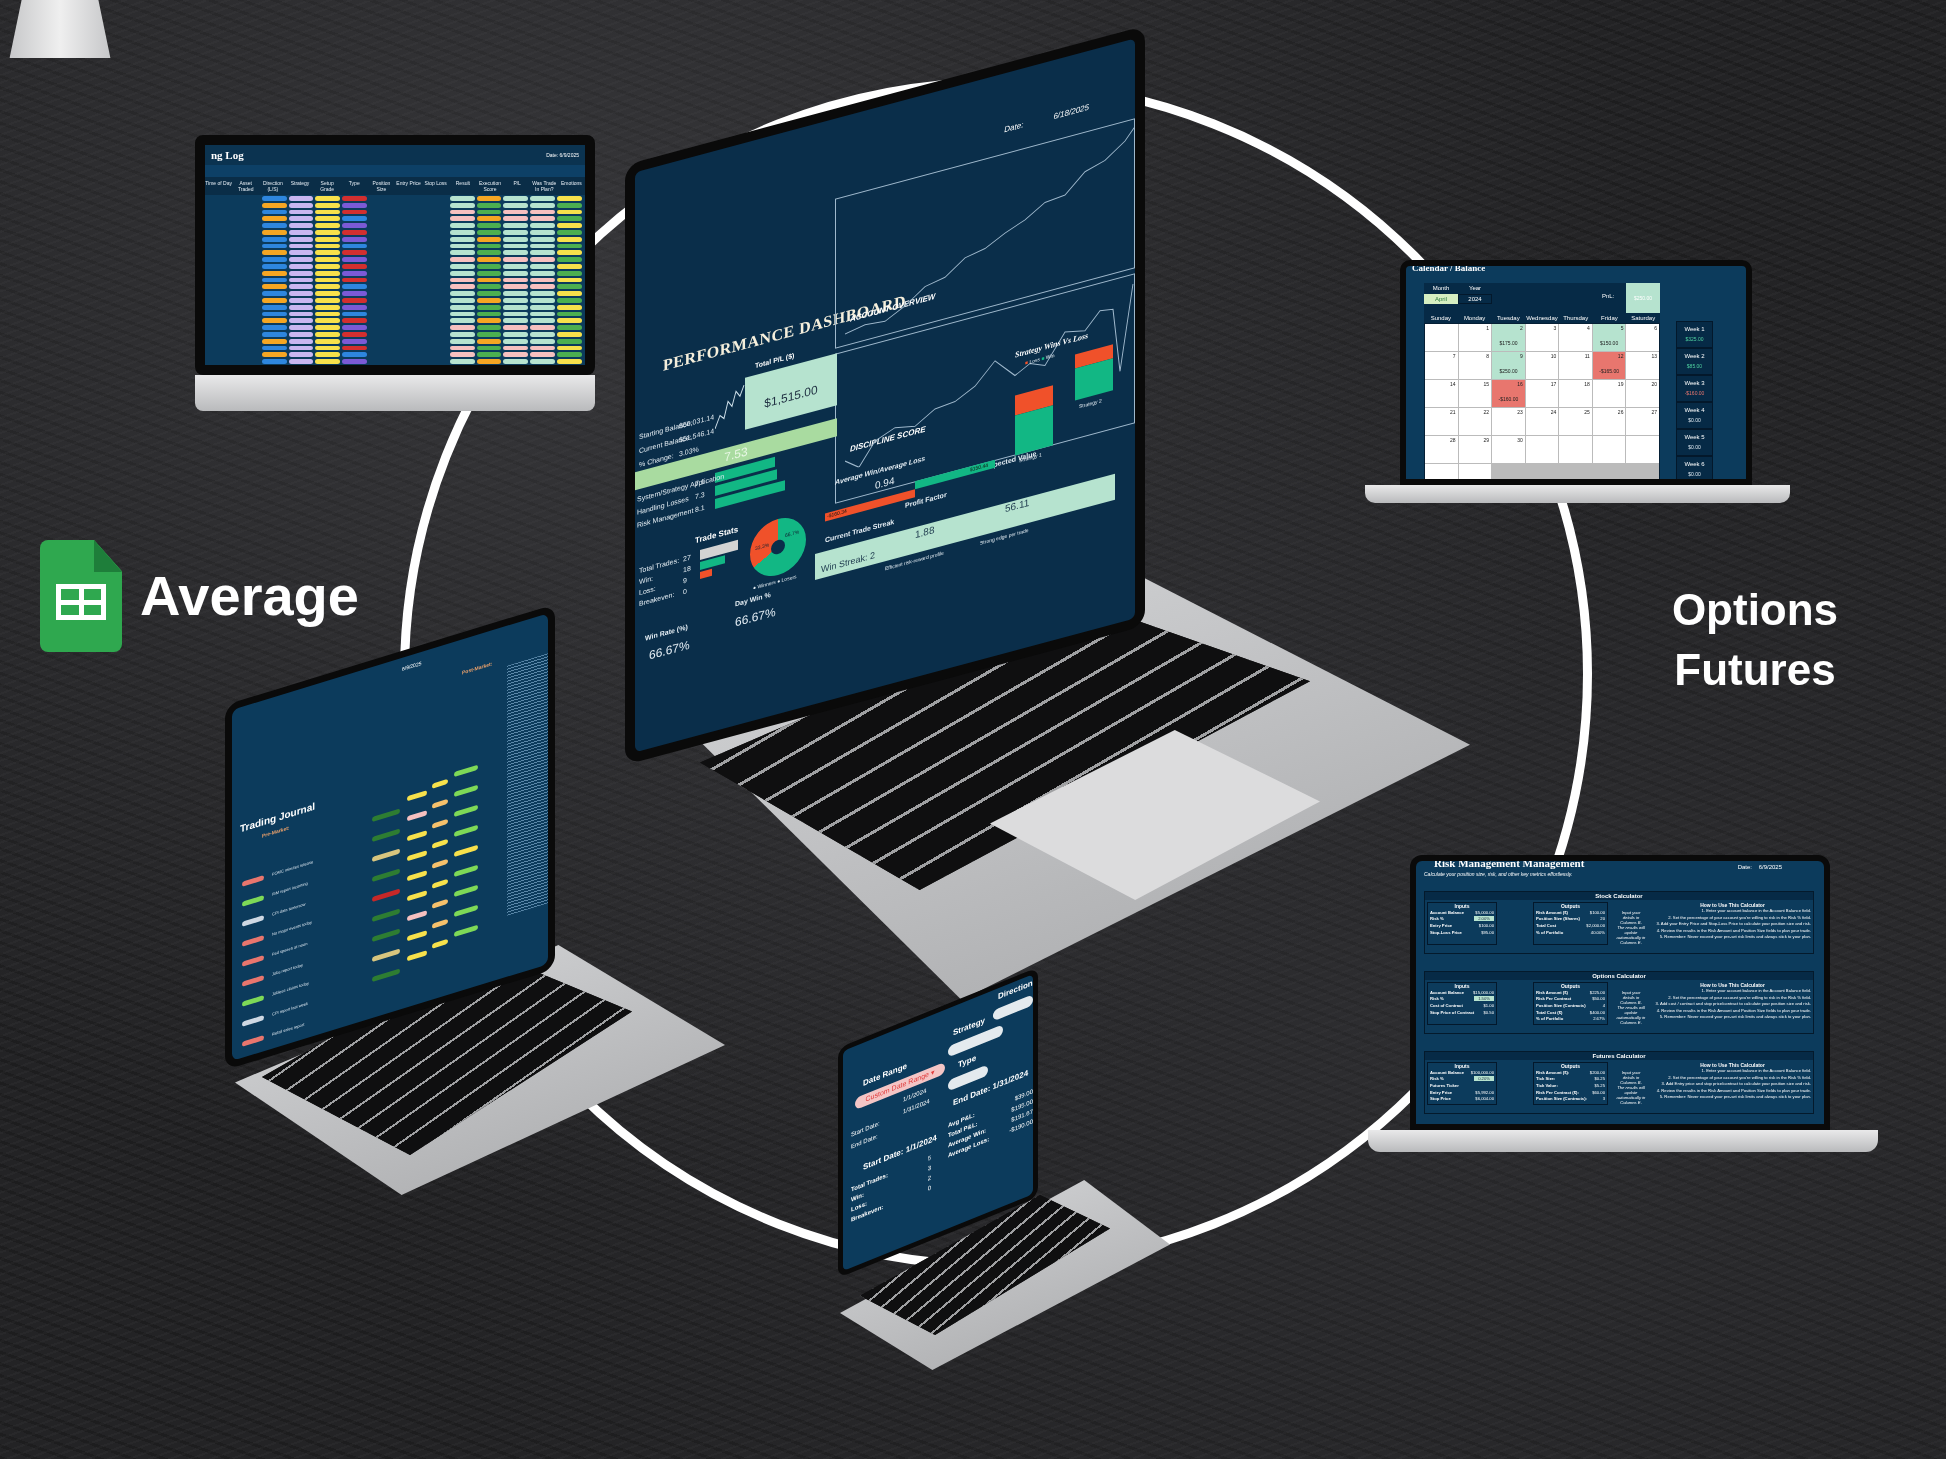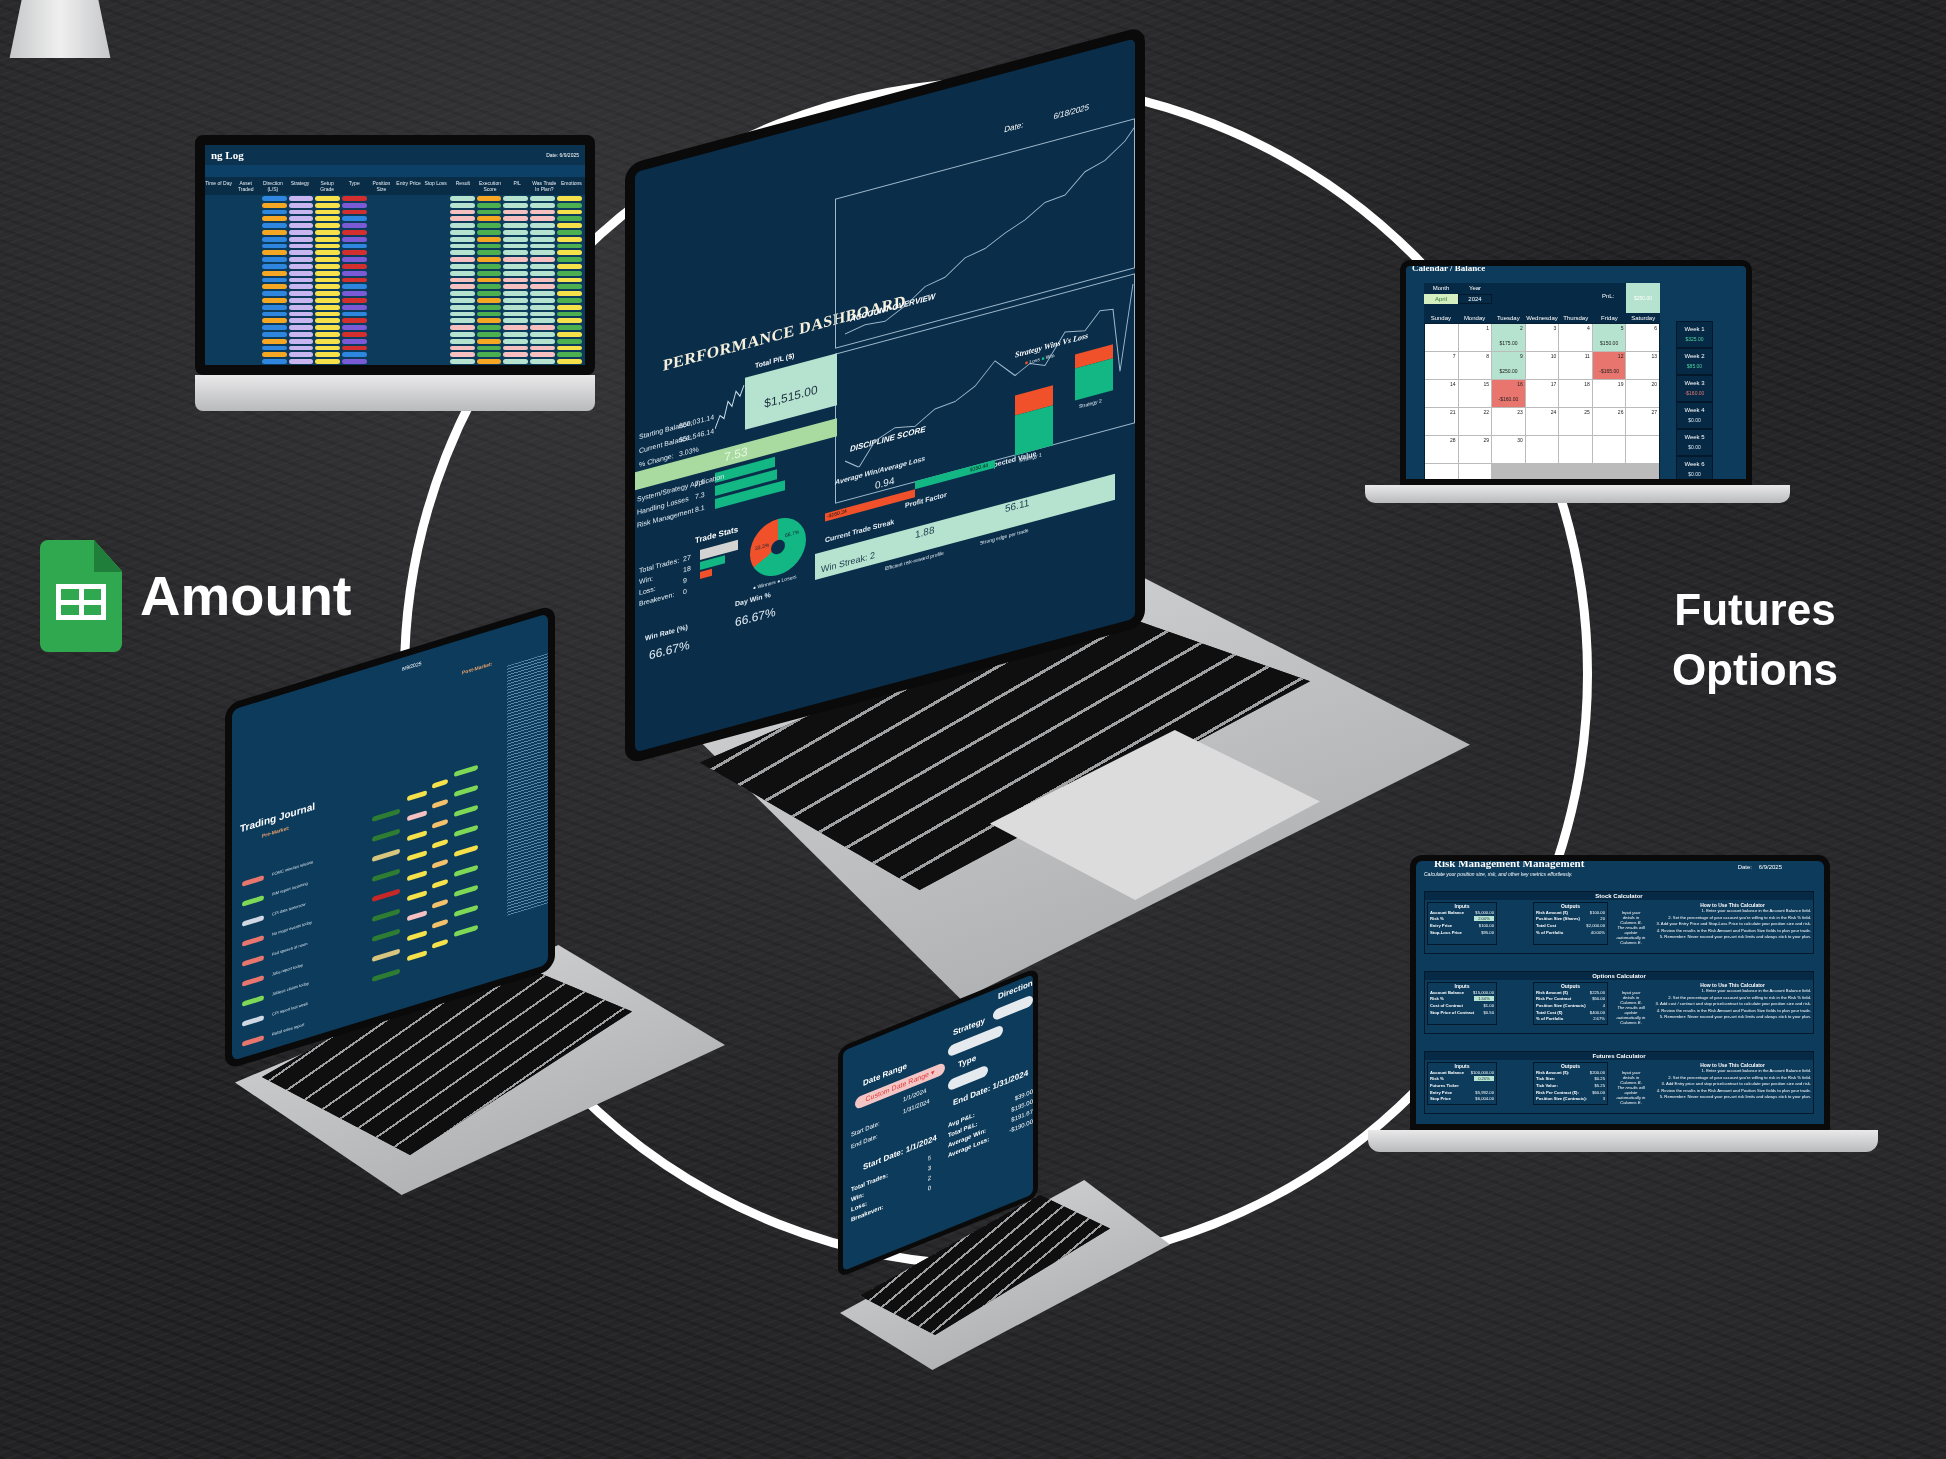--- a/index.html
+++ b/index.html
@@ -120,27 +120,27 @@
 <body>
 
 <div class="ring"></div>
 
 <div class="gs">
   <div class="gs-icon">
       <div class="fold"></div>
       <div class="grid"></div>
     </div>
   <div class="gs-text">
-    <div>Amount</div>
+    <div>Average</div>
   </div>
 </div>
 
 <div class="markets">
+  <div>Options</div>
   <div>Futures</div>
-  <div>Options</div>
 </div>
 
 <div class="screen mon-screen">
   <div class="log-title">
     <span>ng Log</span>
     <span style="float:right;font-family:'Liberation Sans',sans-serif;font-weight:400;font-size:5px;margin-top:3px">
       <span>Date:</span> <span>6/9/2025</span>
     </span>
   </div>
   <div style="height:12px;background:#0d4066"></div>

